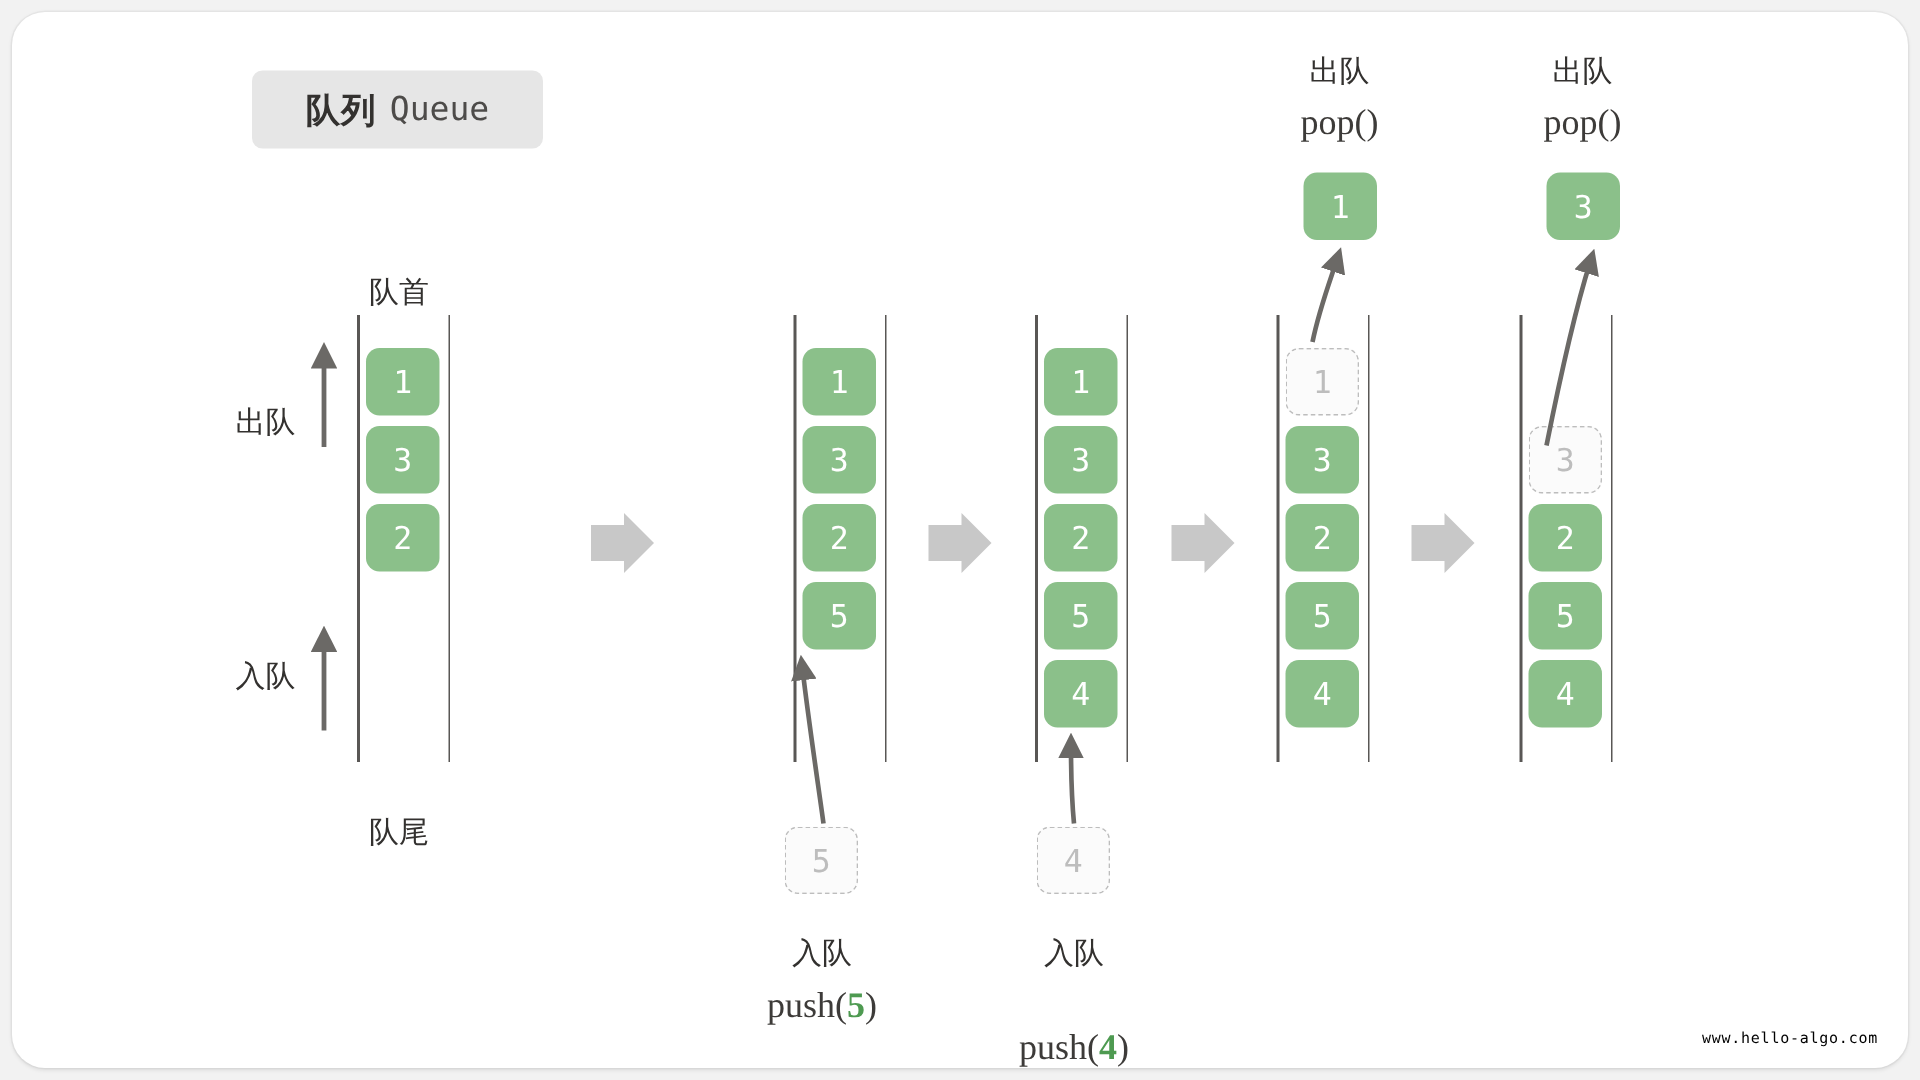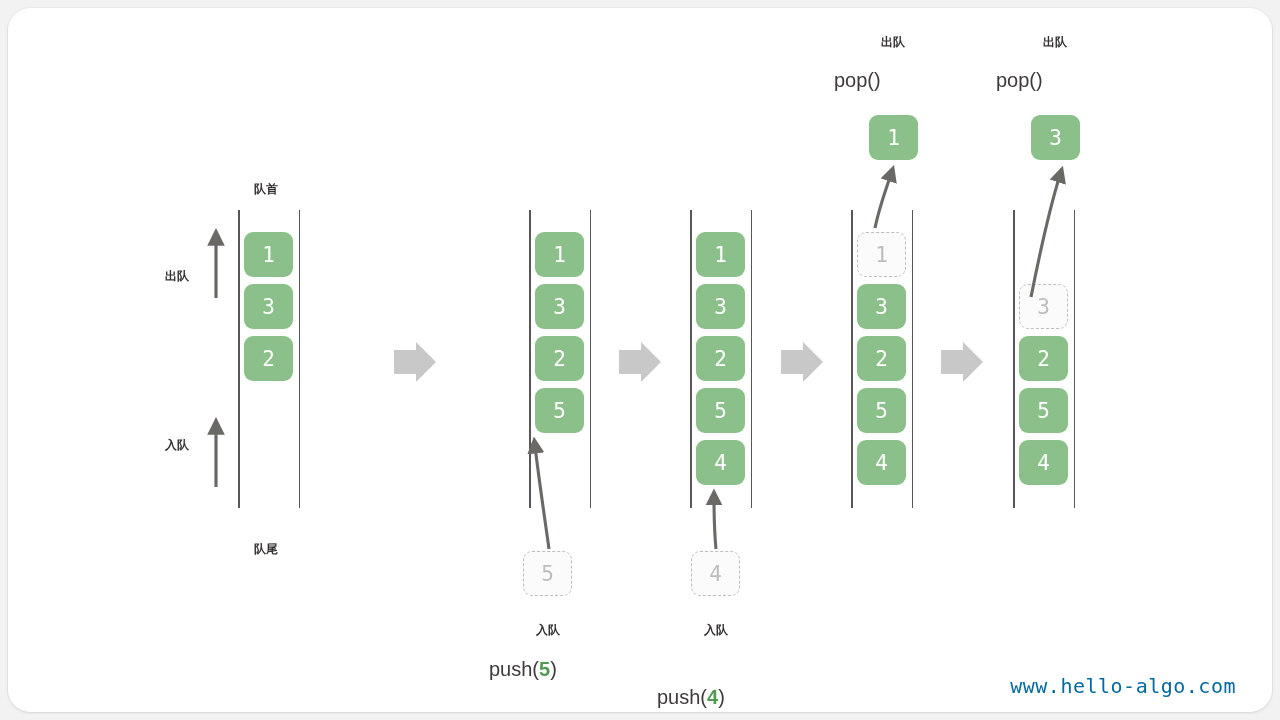--- a/index.html
+++ b/index.html
@@ -52,31 +52,32 @@
   }
   .title-en {
     font-family: "DejaVu Sans Mono", "Liberation Mono", monospace;
     font-size: 22px;
     color: #4d4b49;
   }
 
   
   .abs { position: absolute; }
   .lbl-cn {
-    font-size: 12px;
-    font-weight: bold;
+    font-size: 20px;
+    font-weight: normal;
     color: #33312f;
     white-space: nowrap;
     text-align: center;
   }
   .lbl-mono {
-    font-family: Liberation Sans, sans-serif;
-    font-size: 20px;
+    font-family: Liberation Serif, serif;
+    font-size: 24px;
     color: #3d3b39;
     white-space: nowrap;
+    text-align: center;
   }
   .lbl-mono .num { color: #4e9a51; font-weight: bold; }
 
   
   .column { position: absolute; }
   .rail {
     position: absolute;
     top: 0;
     width: 1.6px;
     height: 298px;
@@ -115,34 +116,38 @@
     left: 0;
     top: 0;
     width: 1280px;
     height: 720px;
     pointer-events: none;
   }
 
   
   .watermark {
     position: absolute;
-    right: 44px;
+    right: 28px;
     bottom: 22px;
     font-family: "DejaVu Sans Mono", "Liberation Mono", monospace;
-    font-size: 20px;
-    color: #0369a1;
+    font-size: 10px;
+    color: #000000;
     letter-spacing: 0.5px;
   }
 </style>
 </head>
 <body>
 
 <div id="canvas">
   <div class="card"></div>
 
+  <div class="title-badge">
+    <span class="title-cn">队列</span>
+    <span class="title-en">Queue</span>
+  </div>
 
   <div class="abs lbl-cn" style="left:208px; top:157px; width:116px;margin-top:24px;">队首</div>
   <div class="abs lbl-cn" style="left:208px; top:541px; width:116px;">队尾</div>
   <div class="abs lbl-cn" style="left:140px; top:268px; width:74px;">出队</div>
   <div class="abs lbl-cn" style="left:140px; top:437px; width:74px;">入队</div>
 
   <div class="column" style="left:238px; top:210px;">
     <div class="rail left"></div>
     <div class="rail right"></div>
     <div class="cell" style="top:22px;">1</div>

